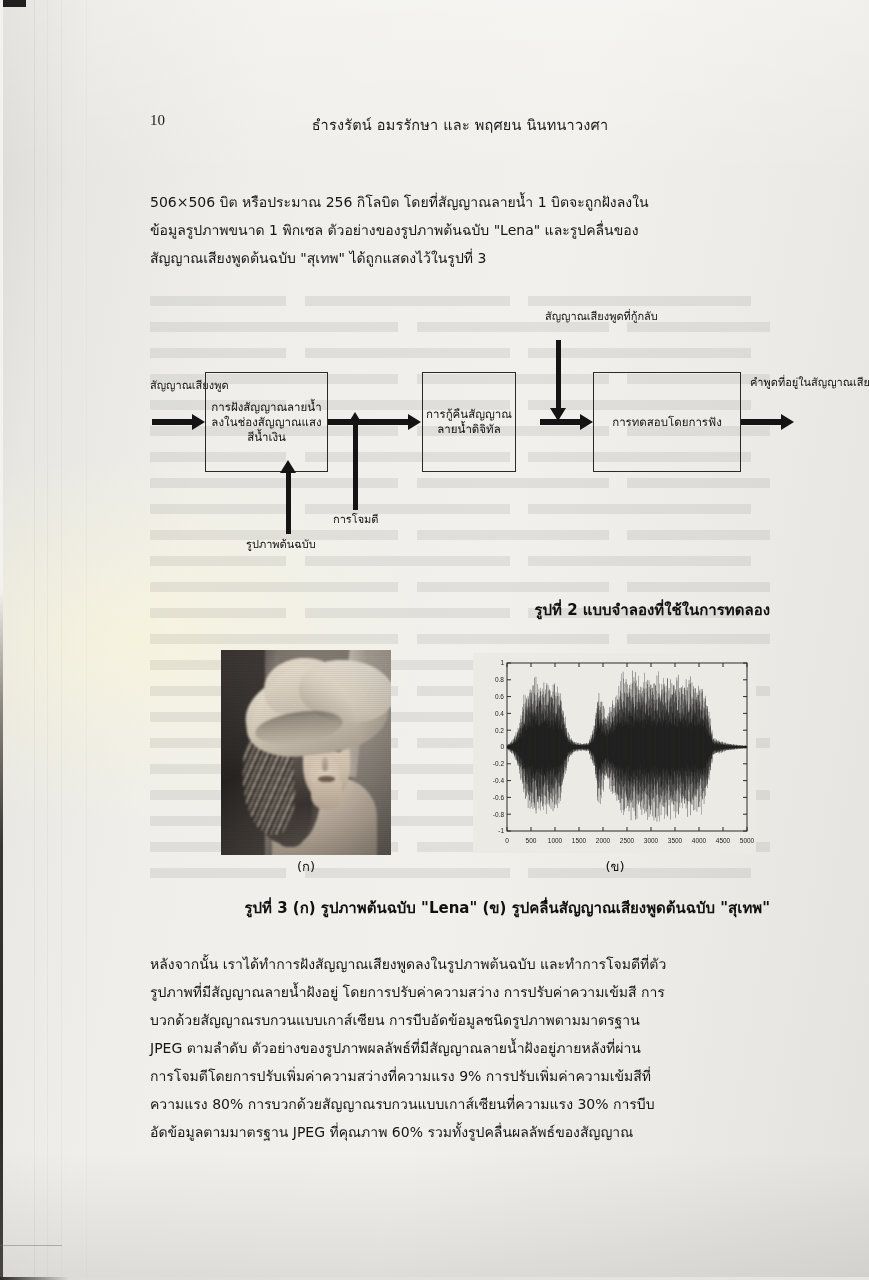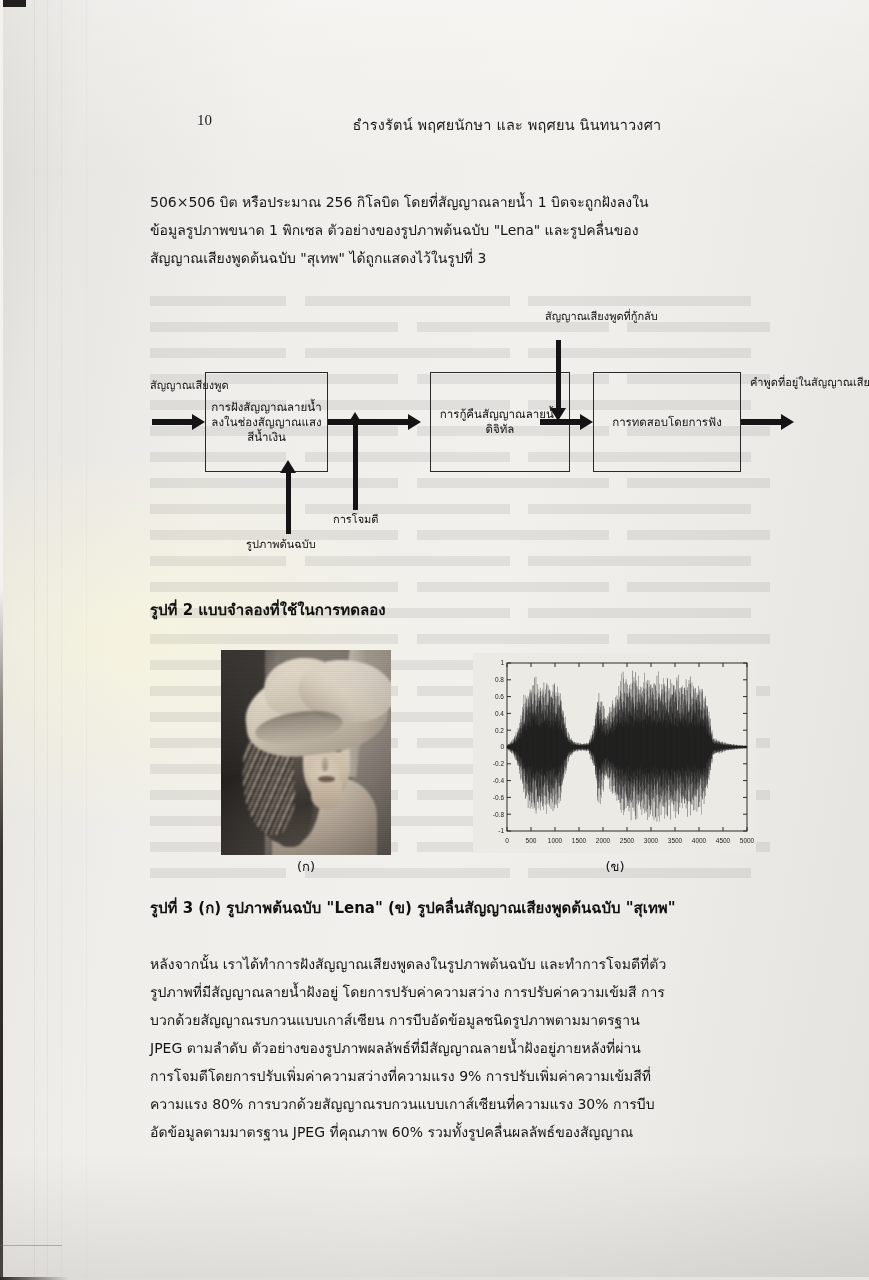--- a/index.html
+++ b/index.html
@@ -104,21 +104,20 @@
     inset: 0;
     color: #141414;
   }
 
   
   #running-head {
     position: absolute;
     left: 150px; top: 112px;
     width: 620px;
     height: 20px;
-    margin-left: 47px;
   }
   #folio {
     position: absolute;
     left: 0; top: 0;
     font-family: "Liberation Serif", serif;
     font-size: 15px;
     color: #1b1b1b;
   }
   #authors {
     position: absolute;
@@ -156,21 +155,21 @@
     align-items: center;
     justify-content: center;
     text-align: center;
     font-size: 11.5px;
     line-height: 15px;
     color: #111;
     padding: 2px;
     box-sizing: border-box;
   }
   #box-embed  { left: 55px;  top: 72px;  width: 123px; height: 100px; }
-  #box-recover{ left: 280px; top: 72px;  width: 140px; height: 100px; }
+  #box-recover{ left: 272px; top: 72px;  width: 94px; height: 100px; }
   #box-listen { left: 443px; top: 72px;  width: 148px; height: 100px; }
 
   #fig2 .lbl {
     position: absolute;
     font-size: 11px;
     line-height: 15px;
     text-align: left;
     color: #111;
     white-space: nowrap;
   }
@@ -203,21 +202,21 @@
     border-left: 8px solid transparent;
     border-right: 8px solid transparent;
     border-bottom: 13px solid #141414;
   }
 
   
   .caption {
     position: absolute;
     left: 150px;
     width: 620px;
-    text-align: left;
+    text-align: right;
     font-size: 15px;
     font-weight: bold;
     color: #101010;
   }
   #cap2 { top: 598px; }
   #cap3 { top: 896px; }
 
   
   #fig3 {
     position: absolute;
@@ -340,21 +339,21 @@
       <div></div>
       <div></div>
       <div></div>
       <div></div>
   </div>
 
   <div id="content">
 
     <div id="running-head">
       <span id="folio">10</span>
-      <span id="authors">ธำรงรัตน์ พฤศยนักษา และ พฤศยน  นินทนาวงศา</span>
+      <span id="authors">ธำรงรัตน์ อมรรักษา และ พฤศยน  นินทนาวงศา</span>
     </div>
 
     <div class="para" id="para-top">
       <div class="line">506×506 บิต หรือประมาณ 256 กิโลบิต โดยที่สัญญาณลายน้ำ 1 บิตจะถูกฝังลงใน</div>
       <div class="line">ข้อมูลรูปภาพขนาด  1  พิกเซล  ตัวอย่างของรูปภาพต้นฉบับ  "Lena"  และรูปคลื่นของ</div>
       <div class="line">สัญญาณเสียงพูดต้นฉบับ  "สุเทพ"  ได้ถูกแสดงไว้ในรูปที่ 3</div>
     </div>
 
     <div id="fig2">
 

